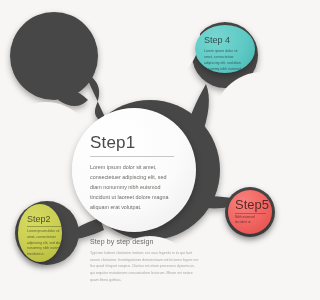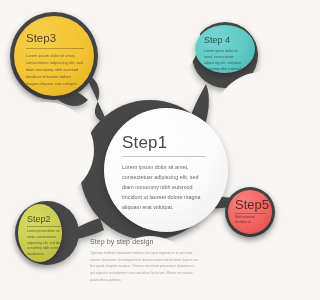--- a/index.html
+++ b/index.html
@@ -11,21 +11,21 @@
     position:relative;
   }
   #stage{position:absolute;inset:0;width:300px;height:300px;}
   #connector-svg{position:absolute;left:0;top:0;width:300px;height:300px;}
 
   .node{position:absolute;border-radius:50%;box-sizing:border-box;
         display:flex;flex-direction:column;overflow:hidden;}
 
   
   .node-center{
-    width:124px;height:124px;left:104px;top:108px;
+    width:124px;height:124px;left:72px;top:108px;
     background:radial-gradient(circle at 34% 28%, #ffffff 0%, #fbfbfb 55%, #eceaea 100%);
     box-shadow:0 3px 7px rgba(0,0,0,0.26);
     padding:26px 16px 0 18px;
   }
   .node-center .ttl{font-size:17px;color:#4a4a4a;letter-spacing:.2px;line-height:1;}
   .node-center .rule{height:1px;background:#c9c7c5;margin:5px 0 5px 0;width:84px;}
   .node-center .body{font-size:5.4px;line-height:1.85;color:#6e6c6a;width:84px;}
 
   
   .node-s3{
@@ -113,25 +113,20 @@
       <circle cx="16" cy="300" r="30"></circle>
     </g>
   </svg>
 
   <div class="node node-center">
     <div class="ttl">Step1</div>
     <div class="rule"></div>
     <div class="body">Lorem ipsum dolor sit amet, consectetuer adipiscing elit, sed diam nonummy nibh euismod tincidunt ut laoreet dolore magna aliquam erat volutpat.</div>
   </div>
 
-  <div class="node node-s3">
-    <div class="ttl">Step3</div>
-    <div class="rule"></div>
-    <div class="body">Lorem ipsum dolor sit amet, consectetuer adipiscing elit, sed diam nonummy nibh euismod tincidunt ut laoreet dolore magna aliquam erat volutpat.</div>
-  </div>
 
   <div class="node node-s4">
     <div class="ttl">Step 4</div>
     <div class="rule"></div>
     <div class="body">Lorem ipsum dolor sit amet, consectetuer adipiscing elit, sed diam nonummy nibh euismod tincidunt ut.</div>
   </div>
 
   <div class="node node-s2">
     <div class="ttl">Step2</div>
     <div class="rule"></div>

